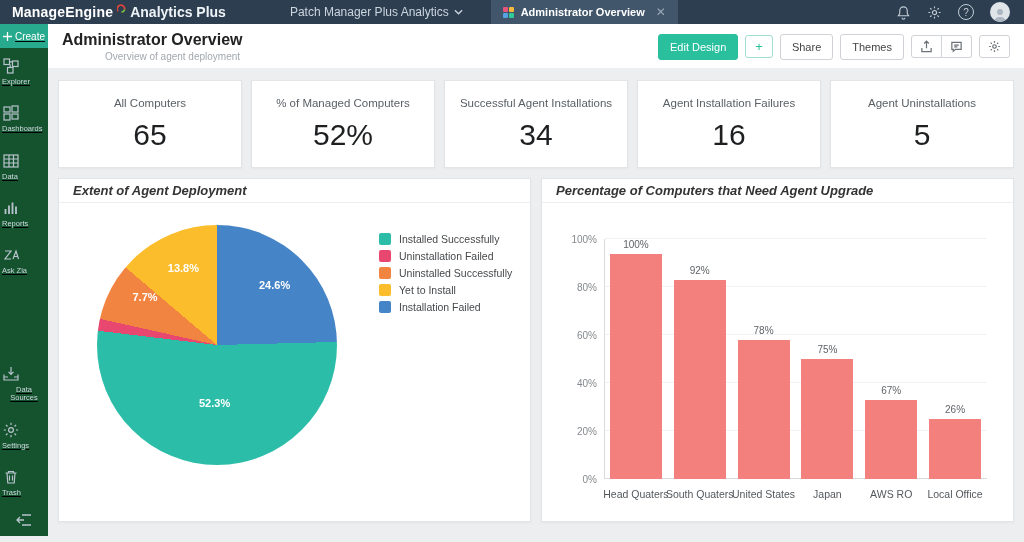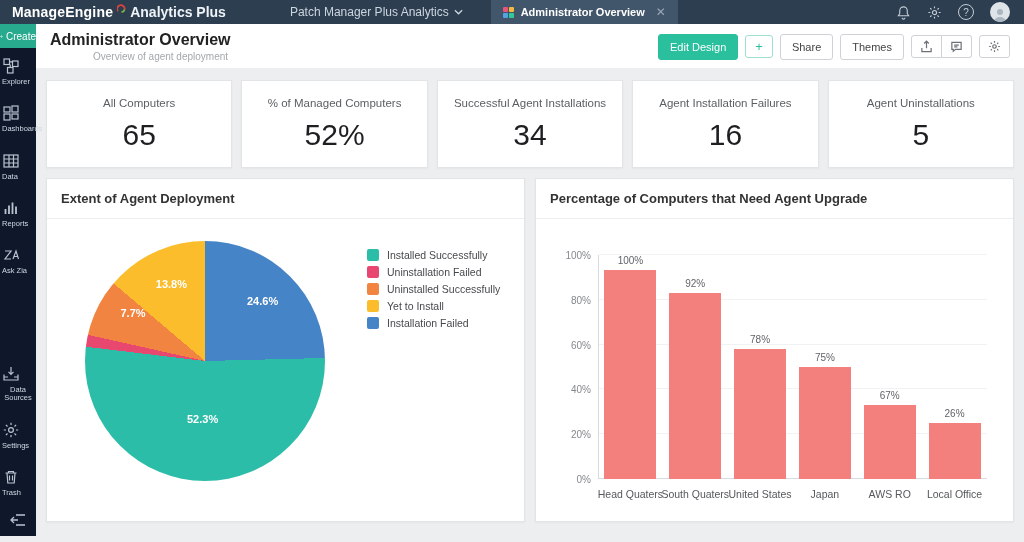--- a/index.html
+++ b/index.html
@@ -17,21 +17,21 @@
   .tab .close { color:#9aa8b5; font-size:12px; font-weight:400; margin-left:4px; }
   .tabicon { display:grid; grid-template-columns:5px 5px; grid-template-rows:5px 5px; gap:1px; }
   .tabicon span { border-radius:1px; }
   .nav-right { margin-left:auto; display:flex; align-items:center; gap:16px; padding-right:14px; }
   .nav-ic { color:#c3cdd6; font-size:14px; cursor:pointer; display:flex; align-items:center; }
   .help-ic { width:16px; height:16px; border:1.3px solid #c3cdd6; border-radius:50%; font-size:10px; display:flex; align-items:center; justify-content:center; }
   .avatar { width:20px; height:20px; border-radius:50%; background:#dfe4e8; display:flex; align-items:flex-end; justify-content:center; overflow:hidden; }
 
   
   .app-row { display:flex; height:512px; }
-  .sidebar { width:36px; background:#0f172a; display:flex; flex-direction:column; align-items:stretch; flex-shrink:0; }
+  .sidebar { width:48px; background:#14532d; display:flex; flex-direction:column; align-items:stretch; flex-shrink:0;text-decoration:underline; }
   .create-btn { height:24px; background:#27aa8d; color:#fff; font-size:10px; display:flex; align-items:center; justify-content:center; gap:3px; cursor:pointer; }
   .side-item { display:flex; flex-direction:column; align-items:flex-start; gap:3px; padding:9px 2px; cursor:pointer; }
   .side-item svg { stroke:#b9c4cf; fill:none; stroke-width:1.2; }
   .side-item .lbl { font-size:7.5px; color:#cfd9e2; text-align:center; line-height:1.1; }
   .side-spacer { flex:1; }
   .collapse { padding:8px 0 10px; display:flex; justify-content:center; cursor:pointer; }
 
   .main { flex:1; display:flex; flex-direction:column; overflow:hidden; }
 
   
@@ -50,21 +50,21 @@
 
   
   .kpi-row { display:flex; gap:9px; margin:12px 10px 10px; }
   .kpi-card { flex:1; background:#fff; border:1px solid #e2e5e8; box-shadow:0 1px 2px rgba(0,0,0,.04); height:88px; display:flex; flex-direction:column; align-items:center; justify-content:center; gap:9px; }
   .kpi-label { font-size:11.5px; color:#5a5f64; }
   .kpi-value { font-size:30px; color:#1d1f21; }
 
   
   .charts-row { display:flex; gap:10px; margin:0 10px; flex:1; }
   .panel { flex:1; background:#fff; border:1px solid #e2e5e8; box-shadow:0 1px 2px rgba(0,0,0,.04); margin-bottom:14px; display:flex; flex-direction:column; }
-  .panel-title { font-size:13px; font-weight:700; color:#333; padding:12px 14px; border-bottom:1px solid #eceeef; }
+  .panel-title { font-size:13px; font-weight:700; color:#333; padding:4px 14px; border-bottom:1px solid #eceeef;font-style:italic; }
 
   
   .pie-body { flex:1; display:flex; padding:16px 8px 8px 38px; }
   .pie-wrap { position:relative; width:240px; height:240px; margin-top:6px; }
   .pie { width:240px; height:240px; border-radius:50%; }
   .pie-lbl { position:absolute; transform:translate(-50%,-50%); font-size:11px; font-weight:700; color:#fff; }
   .pl-0 { left:74%; top:25%; }
   .pl-1 { left:49%; top:74%; }
   .pl-2 { left:20%; top:30%; }
   .pl-3 { left:36%; top:18%; }

